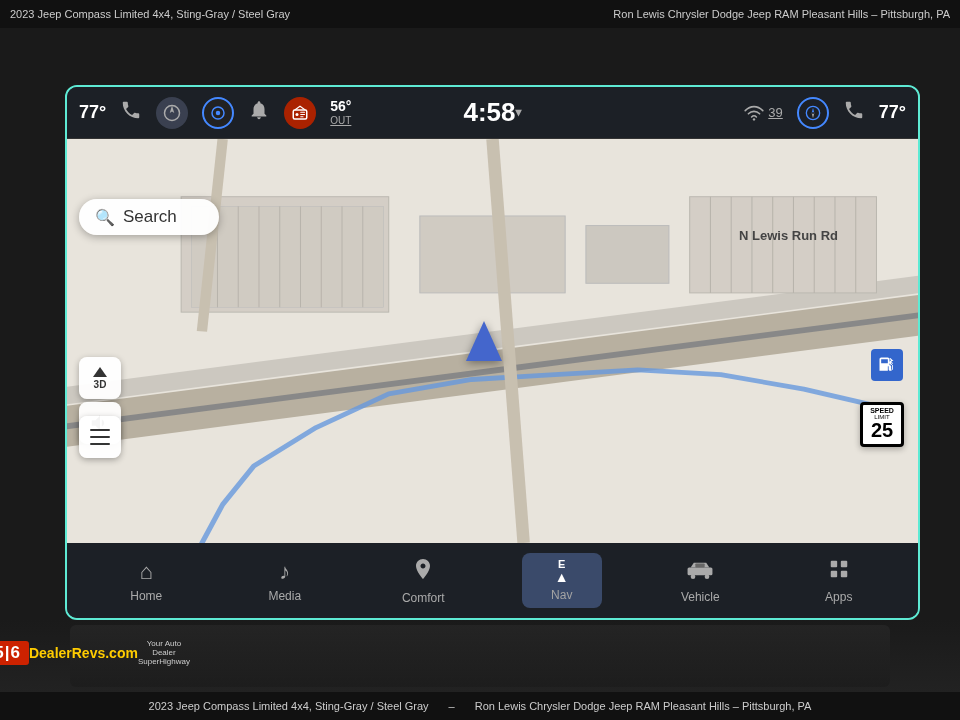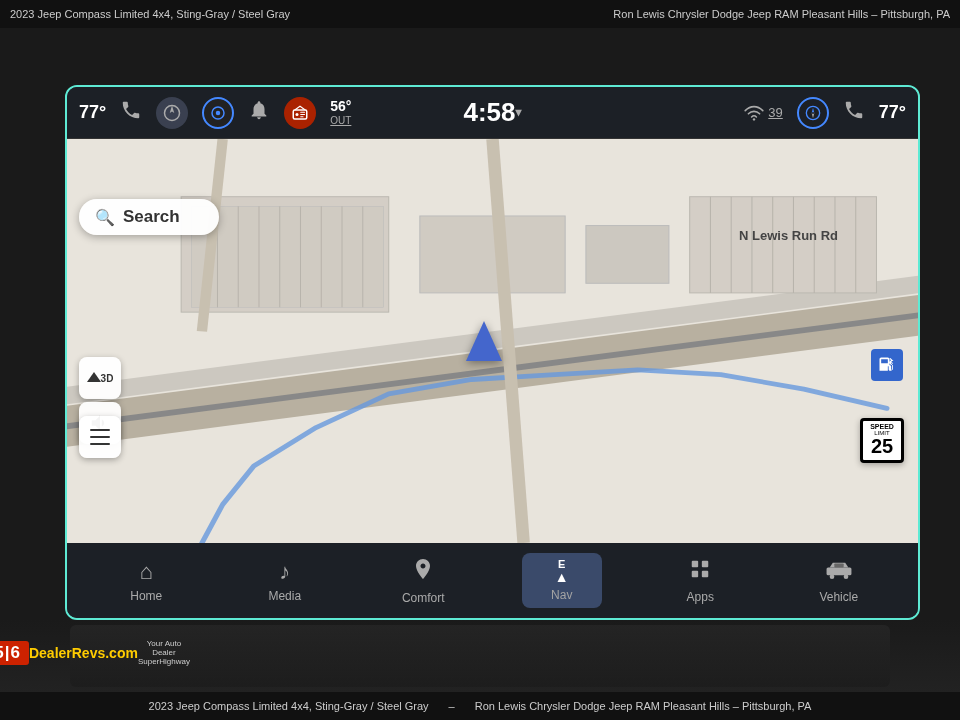--- a/index.html
+++ b/index.html
@@ -209,33 +209,34 @@
     }
 
     .search-bar .search-icon-shape {
       color: #555;
       font-size: 16px;
     }
 
     .search-bar .search-text {
       color: #333;
       font-size: 17px;
-      font-weight: 700;
+      font-weight: 400;
     }
 
     
     .btn-3d {
       position: absolute;
       left: 12px;
       top: 54%;
       width: 42px;
       height: 42px;
       background: rgba(255,255,255,0.95);
       border-radius: 8px;
       display: flex;
+      flex-direction: column;
       align-items: center;
       justify-content: center;
       box-shadow: 0 2px 6px rgba(0,0,0,0.3);
       z-index: 5;
       cursor: pointer;
     }
 
     .btn-3d .arrow-up {
       width: 0; height: 0;
       border-left: 7px solid transparent;
@@ -291,21 +292,21 @@
     .btn-menu .line {
       width: 20px;
       height: 2px;
       background: #333;
       border-radius: 1px;
     }
 
     
     .speed-limit {
       position: absolute;
-      bottom: 80px;
+      bottom: 96px;
       right: 14px;
       width: 44px;
       background: #fff;
       border: 3px solid #000;
       border-radius: 4px;
       text-align: center;
       padding: 2px 4px 4px;
       box-shadow: 0 2px 6px rgba(0,0,0,0.3);
       z-index: 5;
     }
@@ -612,46 +613,46 @@
     </div>
 
     <div class="nav-item active">
       <div style="display:flex; flex-direction:column; align-items:center; line-height:1;">
         <span style="font-size:11px; color:#fff; font-weight:bold;">E</span>
         <span style="font-size:14px; color:#fff; font-weight:bold;">▲</span>
       </div>
       <div class="nav-label">Nav</div>
     </div>
 
-
-    <div class="nav-item">
-      <div class="nav-icon">
-        <svg width="22" height="22" viewBox="0 0 24 24" fill="#aaa">
-          <rect x="3" y="3" width="7" height="7" rx="1" fill="#aaa"></rect>
-          <rect x="14" y="3" width="7" height="7" rx="1" fill="#aaa"></rect>
-          <rect x="3" y="14" width="7" height="7" rx="1" fill="#aaa"></rect>
-          <rect x="14" y="14" width="7" height="7" rx="1" fill="#aaa"></rect>
-        </svg>
-      </div>
-      <div class="nav-label">Apps</div>
-    </div>
 
     <div class="nav-item">
       <div class="nav-icon">
         <svg width="28" height="22" viewBox="0 0 36 24" fill="#aaa">
           <rect x="2" y="10" width="32" height="10" rx="2" fill="#aaa"></rect>
           <path d="M6 10 L10 4 L26 4 L30 10" fill="#aaa"></path>
           <circle cx="9" cy="22" r="3" fill="#aaa"></circle>
           <circle cx="27" cy="22" r="3" fill="#aaa"></circle>
           <rect x="12" y="5" width="12" height="5" rx="1" fill="#666"></rect>
         </svg>
       </div>
       <div class="nav-label">Vehicle</div>
     </div>
 
+    <div class="nav-item">
+      <div class="nav-icon">
+        <svg width="22" height="22" viewBox="0 0 24 24" fill="#aaa">
+          <rect x="3" y="3" width="7" height="7" rx="1" fill="#aaa"></rect>
+          <rect x="14" y="3" width="7" height="7" rx="1" fill="#aaa"></rect>
+          <rect x="3" y="14" width="7" height="7" rx="1" fill="#aaa"></rect>
+          <rect x="14" y="14" width="7" height="7" rx="1" fill="#aaa"></rect>
+        </svg>
+      </div>
+      <div class="nav-label">Apps</div>
+    </div>
+
   </div>
 
 </div>
 
 <div class="watermark">
   <div style="background:#cc2200; color:#fff; font-size:17px; font-weight:bold; padding:2px 8px; border-radius:3px; letter-spacing:1px;">
     <span>4|5|6</span>
   </div>
   <div style="color:#ffcc00; font-size:14px; font-weight:bold; margin-top:1px;">
     <span>DealerRevs</span><span>.com</span>

